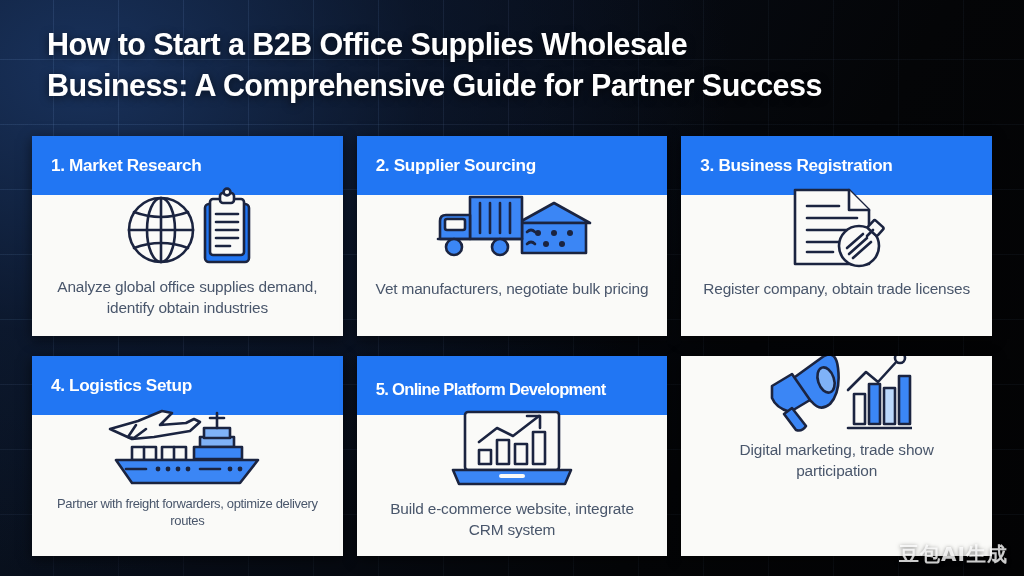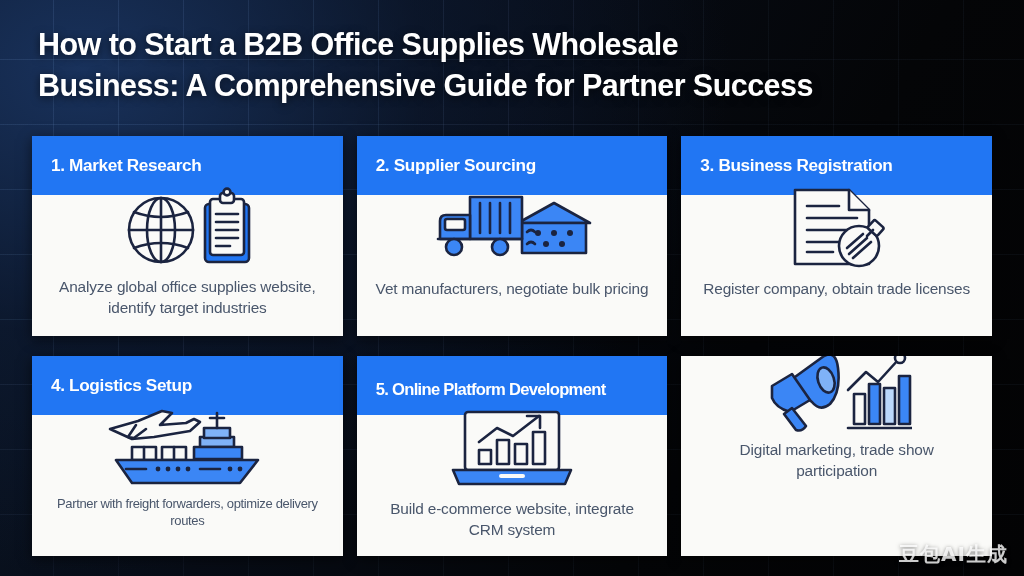--- a/index.html
+++ b/index.html
@@ -30,21 +30,21 @@
     position:absolute; inset:0;
     background-image:
       linear-gradient(to right, rgba(150,180,230,0.045) 1px, transparent 1px),
       linear-gradient(to bottom, rgba(150,180,230,0.045) 1px, transparent 1px);
     background-size:65px 65px;
     background-position:-12px -6px;
     pointer-events:none;
   }
 
   #title {
-    position:absolute; left:38px; top:24px; width:950px;
+    position:absolute; left:47px; top:24px; width:950px;
     color:#ffffff;
     font-size:30.5px; line-height:1.36; font-weight:700;
     letter-spacing:-0.55px;
     font-family:"Liberation Sans", sans-serif;
     text-shadow:0 2px 9px rgba(0,0,0,0.60);
   }
   #title .tl { display:block; white-space:nowrap; }
 
   #cards {
     position:absolute; left:32px; top:136px;
@@ -144,21 +144,21 @@
             <rect x="93" y="13" width="34" height="56" rx="3" fill="#FAFAF8" stroke="#1B2440"></rect>
             <rect x="103" y="7" width="14" height="10" rx="3" fill="#FAFAF8" stroke="#1B2440"></rect>
             <circle cx="110" cy="6" r="3.4" fill="#FAFAF8" stroke="#1B2440"></circle>
             <line x1="99" y1="28" x2="121" y2="28"></line>
             <line x1="99" y1="36" x2="121" y2="36"></line>
             <line x1="99" y1="44" x2="121" y2="44"></line>
             <line x1="99" y1="52" x2="121" y2="52"></line>
             <line x1="99" y1="60" x2="113" y2="60"></line>
           </svg>
         </div>
-        <div class="card-desc">Analyze global office supplies website, identify target industries</div>
+        <div class="card-desc">Analyze global office supplies demand, identify obtain industries</div>
       </div>
     </div>
 
     <div class="card c2">
       <div class="card-head">
         <span class="card-title">2. Supplier Sourcing</span>
       </div>
       <div class="card-body">
         <div class="icon-wrap">
           <svg width="160" height="80" viewBox="0 0 160 80" fill="none" stroke="#1B2440" stroke-width="2.6" stroke-linecap="round" stroke-linejoin="round">

